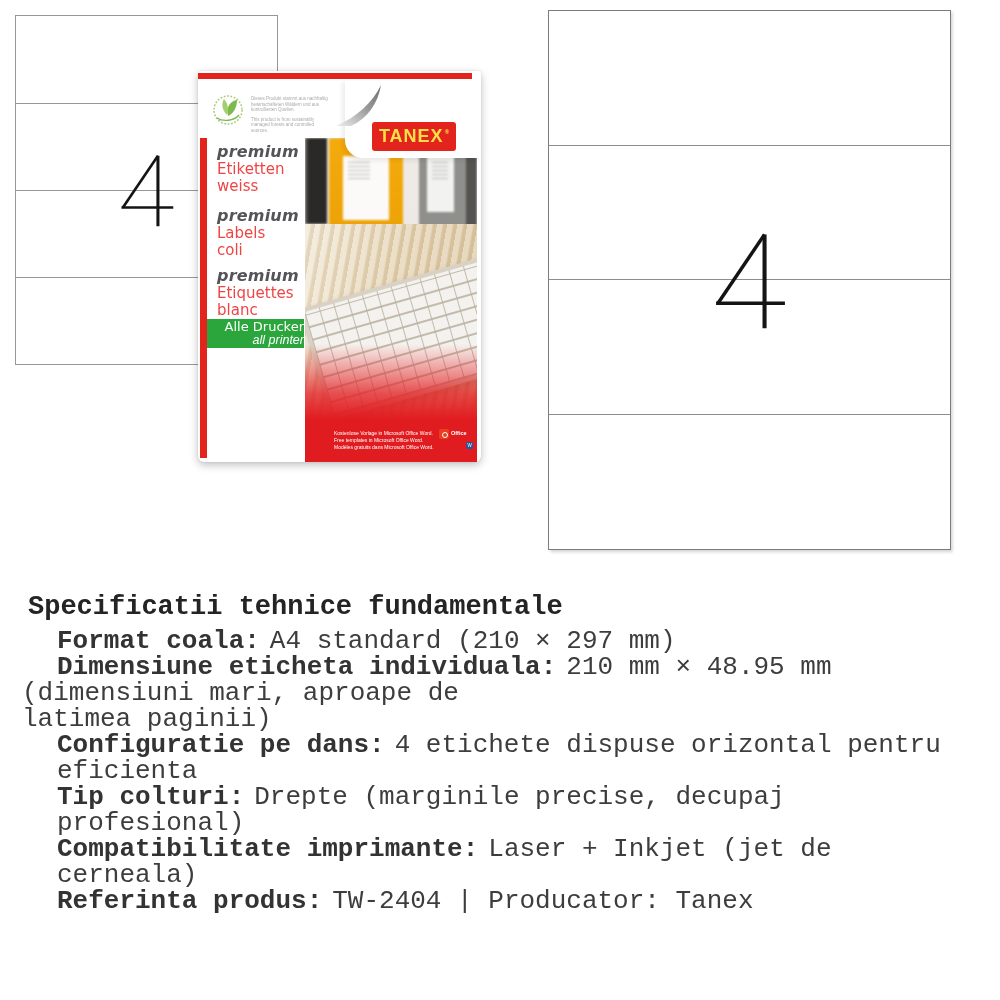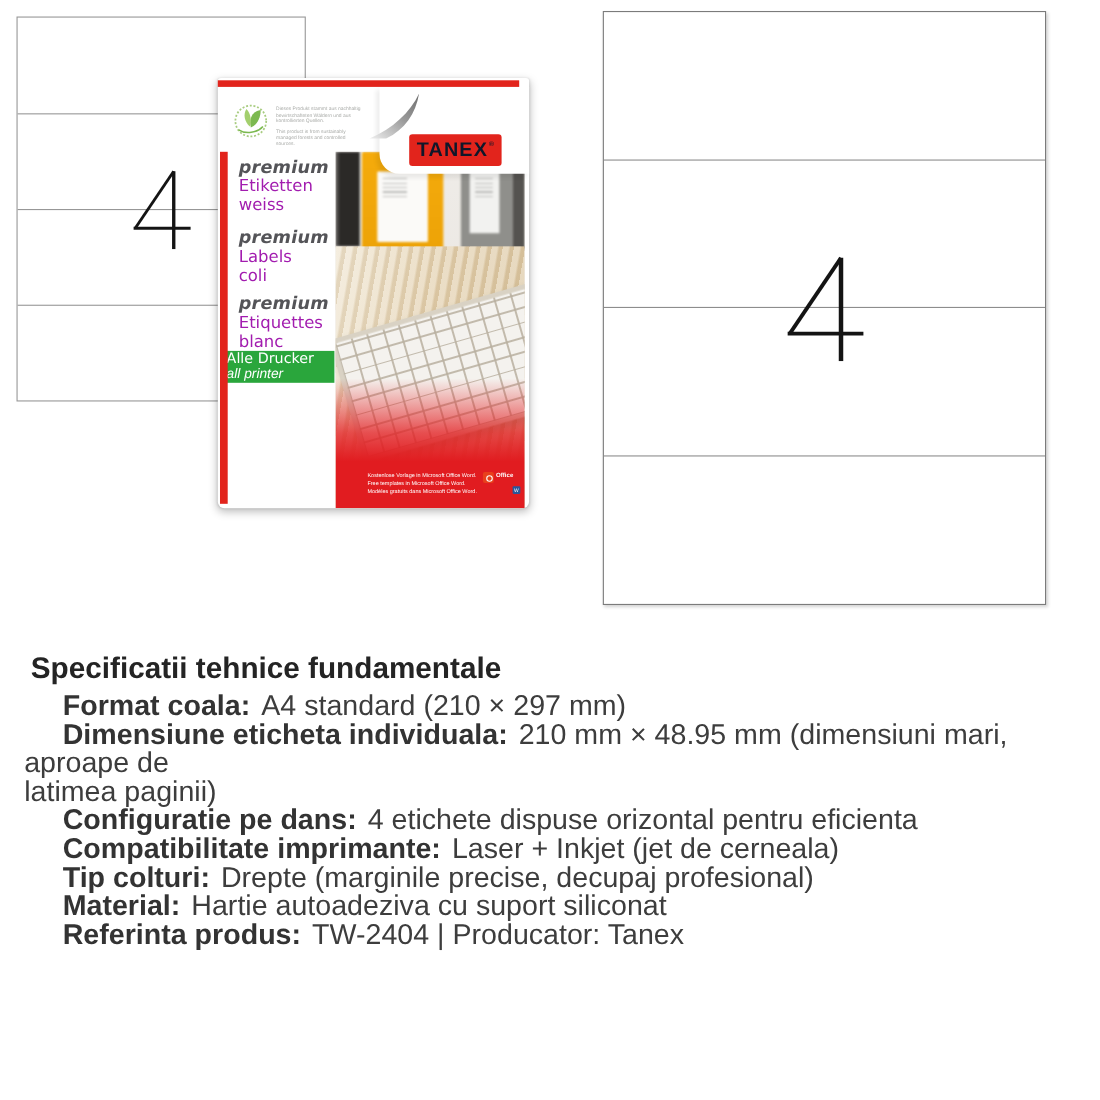--- a/index.html
+++ b/index.html
@@ -24,24 +24,24 @@
   .pkg-leftbar{position:absolute;left:2px;top:67px;width:7px;height:320px;background:#e2241c;z-index:6;}
 
   .eco-badge{position:absolute;left:13px;top:20px;z-index:5;}
   .eco-text{position:absolute;left:53px;top:25px;width:78px;color:#a9aba8;
             font-size:4.5px;line-height:5.5px;z-index:5;}
   .eco-text p{margin:0 0 4px 0;}
 
   .premium-block{position:absolute;left:19px;width:90px;z-index:5;}
   .premium-tag{font-family:"DejaVu Sans",sans-serif;font-style:italic;font-weight:700;
                font-size:16px;line-height:18px;color:#545458;letter-spacing:0.2px;}
-  .premium-line{font-family:"DejaVu Sans",sans-serif;font-size:15px;line-height:16.5px;color:#a21caf;}
+  .premium-line{font-family:"DejaVu Sans",sans-serif;font-size:15px;line-height:16.5px;color:#ef4444;}
 
   .printer-banner{position:absolute;left:8px;top:248px;width:98px;height:29px;background:#2aa63c;
-                  color:#fff;text-align:left;z-index:5;}
+                  color:#fff;text-align:right;z-index:5;}
   .banner-l1{font-family:"DejaVu Sans",sans-serif;font-size:13px;line-height:15px;font-weight:500;}
   .banner-l2{font-family:Liberation Sans, sans-serif;font-size:12.5px;line-height:13px;font-style:italic;font-weight:500;}
 
   
   .photo{position:absolute;left:107px;top:67px;width:172px;height:324px;overflow:hidden;z-index:3;
          background:linear-gradient(#efece8,#e6e2dc);}
   .binders{position:absolute;inset:0;filter:blur(0.8px);}
   .binder{position:absolute;}
   .b-black{left:0;top:0;width:22px;height:86px;background:linear-gradient(90deg,#4e4c4a 0 3px,#2b2927 3px);}
   .b-yellow{left:24px;top:0;width:74px;height:90px;background:linear-gradient(#f5ab0c,#eda307);border-radius:2px;}
@@ -73,27 +73,27 @@
   .office-label{position:absolute;left:12px;top:2px;color:#fff;font-weight:700;font-size:5.5px;line-height:6px;}
   .word-badge{position:absolute;right:2px;bottom:0;width:7px;height:7px;background:#2b579a;color:#fff;
               font-size:4.5px;line-height:7px;text-align:center;border-radius:1px;}
 
   
   .tanex-corner{position:absolute;left:147px;top:8px;width:136px;height:79px;background:#fff;
                 border-radius:0 0 0 18px;z-index:4;box-shadow:-3px 3px 4px rgba(0,0,0,0.07);}
   .curl{position:absolute;left:136px;top:13px;z-index:5;}
   .tanex-logo{position:absolute;left:174px;top:51px;width:84px;height:29px;background:#e2241c;
               border-radius:3px;z-index:6;display:flex;align-items:center;justify-content:center;
-              color:#0f172a;font-weight:700;font-size:18px;letter-spacing:1px;
+              color:#fde047;font-weight:700;font-size:18px;letter-spacing:1px;
               font-family:"Liberation Sans",sans-serif;}
   .tanex-logo sup{font-size:6px;margin:-9px 0 0 1px;letter-spacing:0;}
 
   
   .specs{position:absolute;left:0;top:592px;width:978px;color:#3d3d3d;
-         font-family:Liberation Sans, sans-serif;font-size:26px;line-height:26px;z-index:1;}
+         font-family:Liberation Mono, monospace;font-size:26px;line-height:26px;z-index:1;}
   .specs h2{margin:0 0 6px 28px;font-size:27px;line-height:30px;color:#242424;font-weight:700;}
   .spec{margin:0 0 0 57px;}
   .spec.two{margin-left:22px;text-indent:35px;}
   .spec b{color:#333;margin-right:10px;}
 </style>
 </head>
 <body>
 
 <div class="stage">
 
@@ -216,26 +216,23 @@
       <b>Format coala:</b><span>A4 standard (210 × 297 mm)</span>
     </p>
     <p class="spec two">
       <b>Dimensiune eticheta individuala:</b><span>210 mm × 48.95 mm (dimensiuni mari, aproape de</span><br>
       <span>latimea paginii)</span>
     </p>
     <p class="spec">
       <b>Configuratie pe dans:</b><span>4 etichete dispuse orizontal pentru eficienta</span>
     </p>
     <p class="spec">
+      <b>Tip colturi:</b><span>Drepte (marginile precise, decupaj profesional)</span>
+    </p>
+    <p class="spec">
       <b>Compatibilitate imprimante:</b><span>Laser + Inkjet (jet de cerneala)</span>
     </p>
     <p class="spec">
-      <b>Tip colturi:</b><span>Drepte (marginile precise, decupaj profesional)</span>
-    </p>
-    <p class="spec">
-      <b>Material:</b><span>Hartie autoadeziva cu suport siliconat</span>
-    </p>
-    <p class="spec">
       <b>Referinta produs:</b><span>TW-2404 | Producator: Tanex</span>
     </p>
   </div>
 
 </div>
 
 </body></html>

